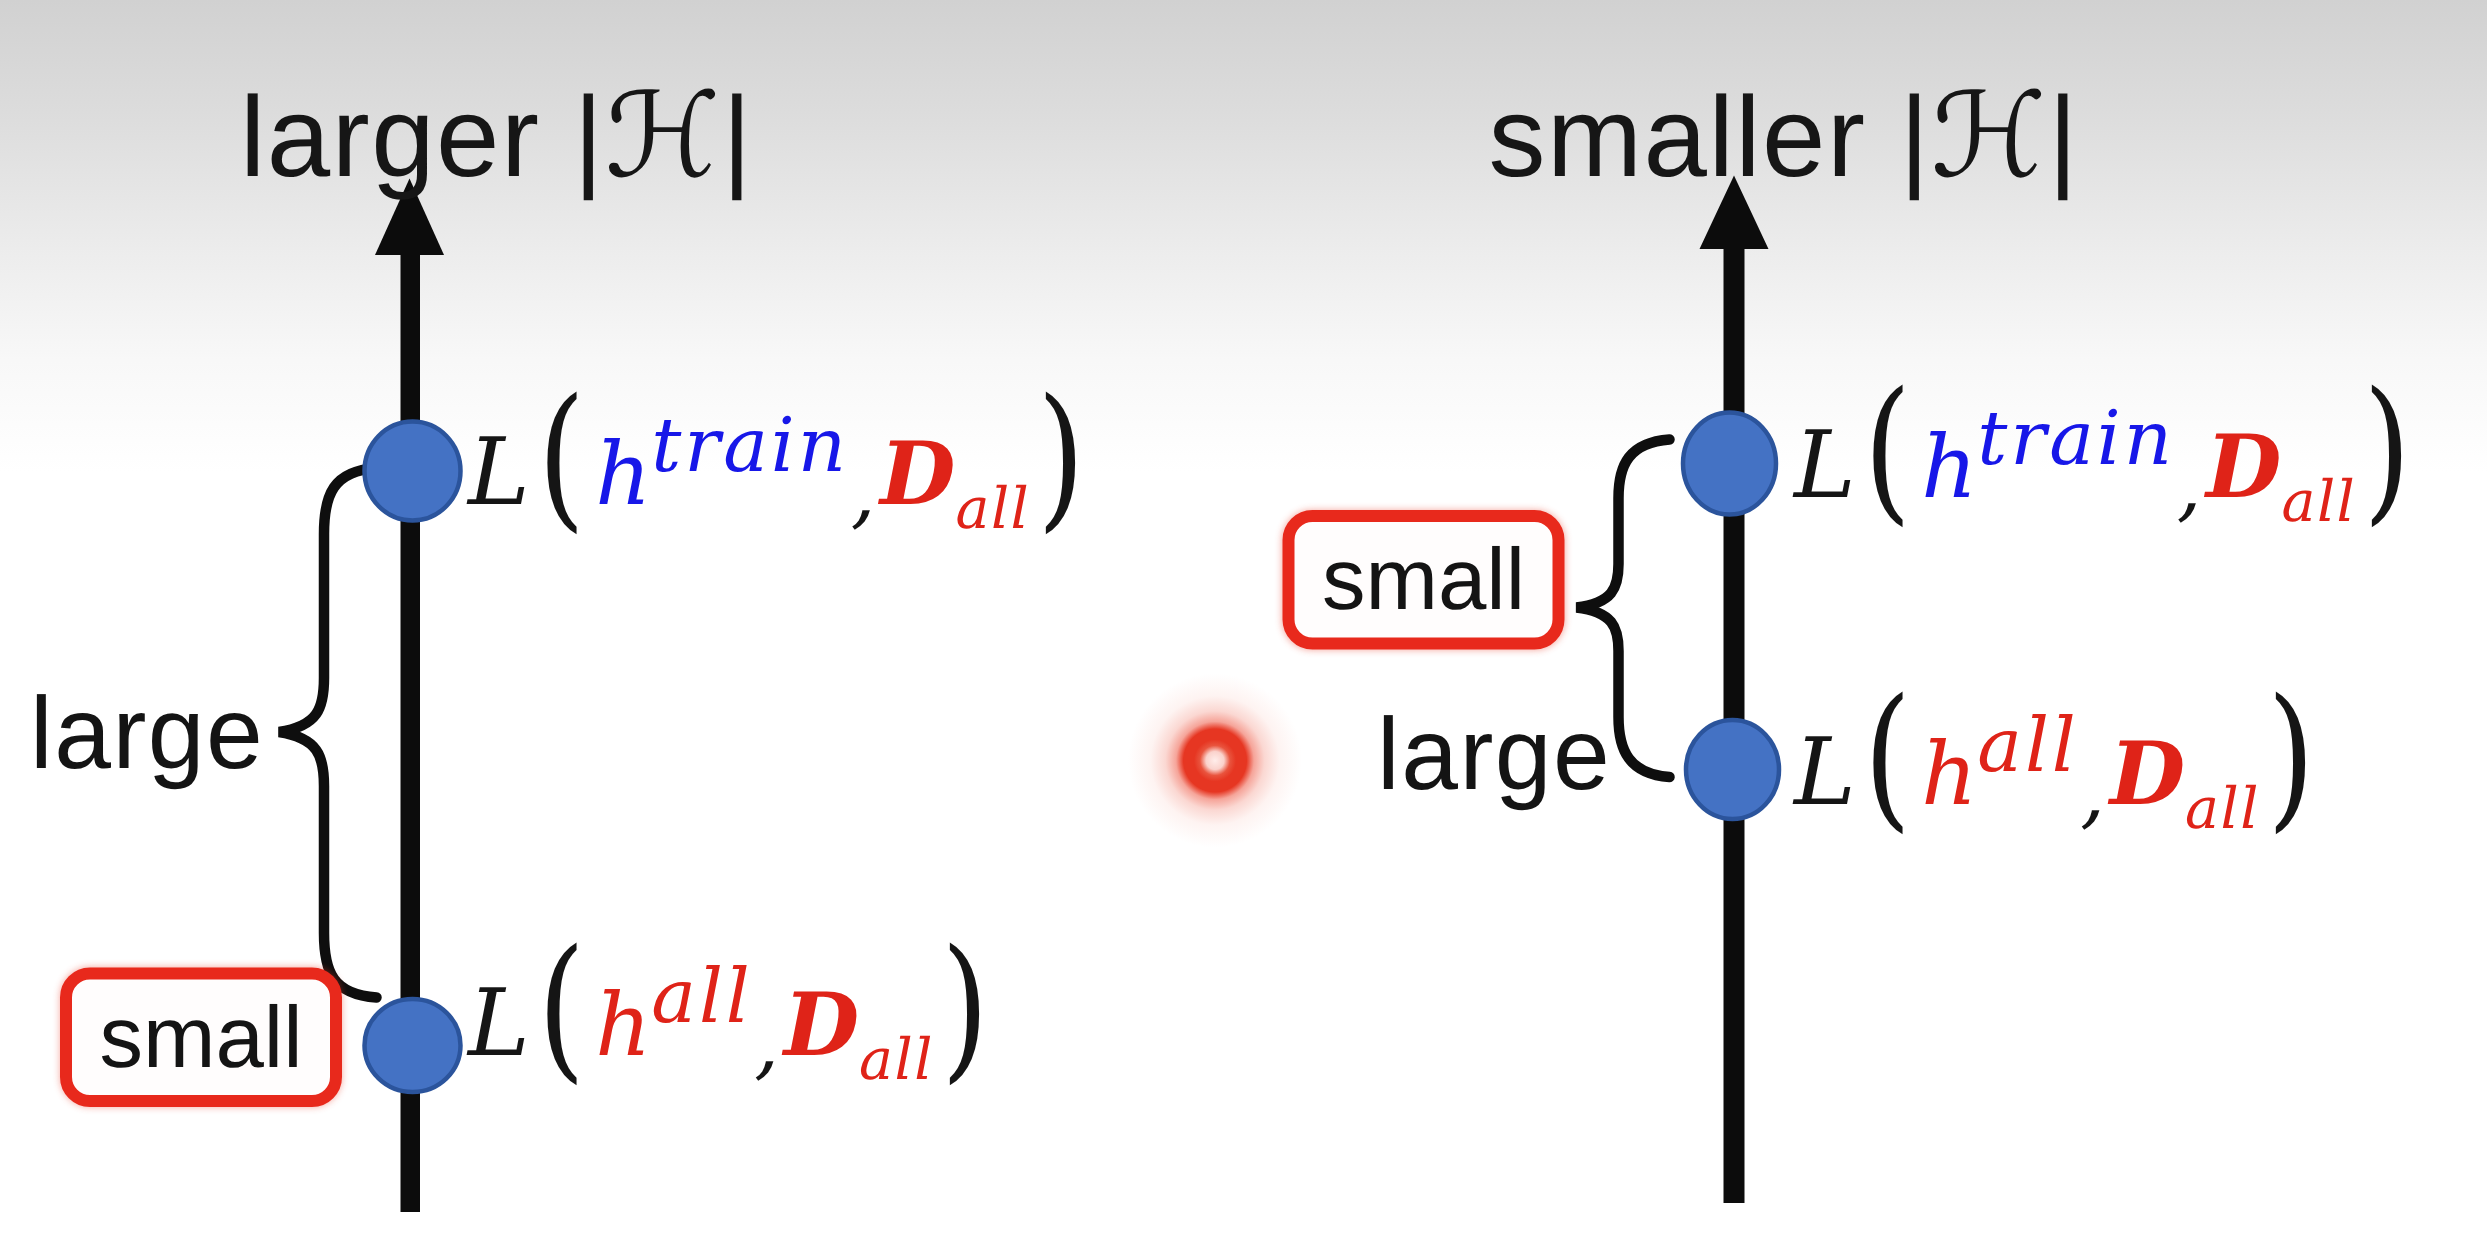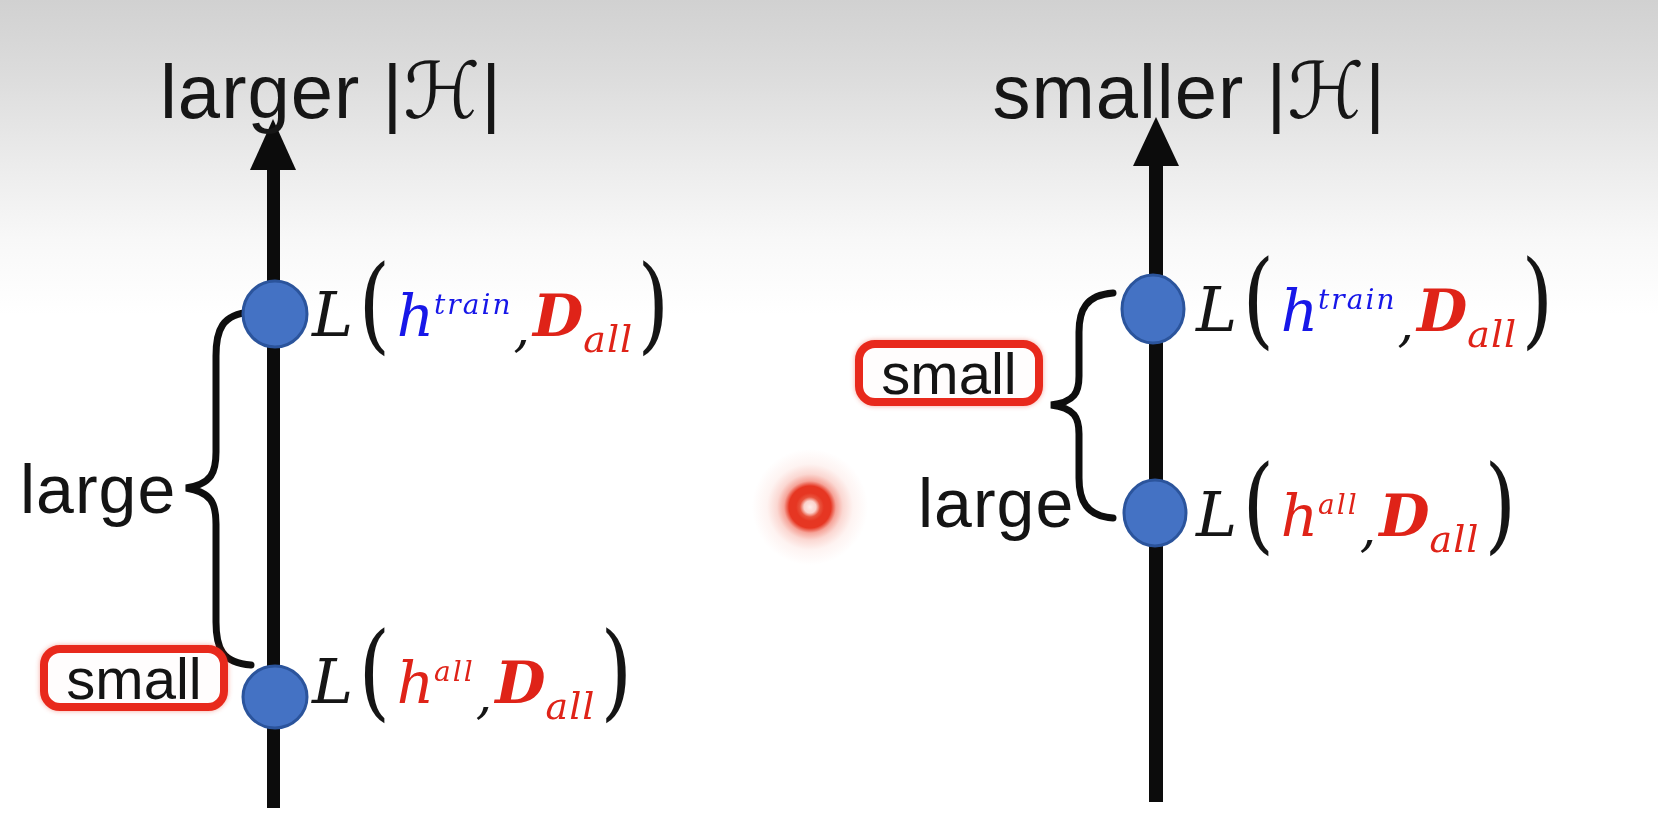--- a/index.html
+++ b/index.html
@@ -15,35 +15,35 @@
   .title{
     position:absolute;top:14px;width:440px;
     text-align:right;font-size:76px;font-weight:500;
     color:#161616;white-space:pre;letter-spacing:1px;margin-top:32px;
   }
   .script-h{font-family:"DejaVu Sans", sans-serif;font-size:78px;}
   .side-label{
     position:absolute;font-size:68px;color:#141414;letter-spacing:1px;
   }
   .red-box{
-    position:absolute;width:188px;height:66px;box-sizing:border-box;
+    position:absolute;width:188px;height:93px;box-sizing:border-box;
     border:8px solid #e8291c;border-radius:20px;background:#fffdfd;
     box-shadow:0 0 5px rgba(232,60,40,0.45);
     display:flex;align-items:center;justify-content:center;
     font-size:58px;color:#141414;
   }
   .formula{
     position:absolute;white-space:nowrap;line-height:1;
     font-family:"DejaVu Serif", serif;font-style:italic;color:#151515;
   }
   .formula span{display:inline-block;}
   .f-L{font-size:62px;margin-right:1px;}
   .f-paren{font-size:104px;font-style:normal;font-weight:400;position:relative;top:4px;transform:scaleX(0.78);}
   .f-h{font-size:58px;margin-left:2px;}
-  .f-sup{font-size:28px;position:relative;top:-22px;letter-spacing:2px;}
+  .f-sup{font-size:50px;position:relative;top:-22px;letter-spacing:2px;}
   .f-comma{font-size:52px;position:relative;top:10px;margin:0 3px 0 1px;}
   .f-D{font-size:58px;font-weight:600;}
   .f-sub{font-size:38px;position:relative;top:16px;letter-spacing:1px;}
   .blue{color:#1717e8;}
   .red{color:#df2318;}
   .laser{
     position:absolute;left:750px;top:447px;width:120px;height:120px;border-radius:50%;
     background:radial-gradient(circle at center,
       rgba(255,236,233,0.95) 0px,
       rgba(250,205,198,0.9) 6px,

